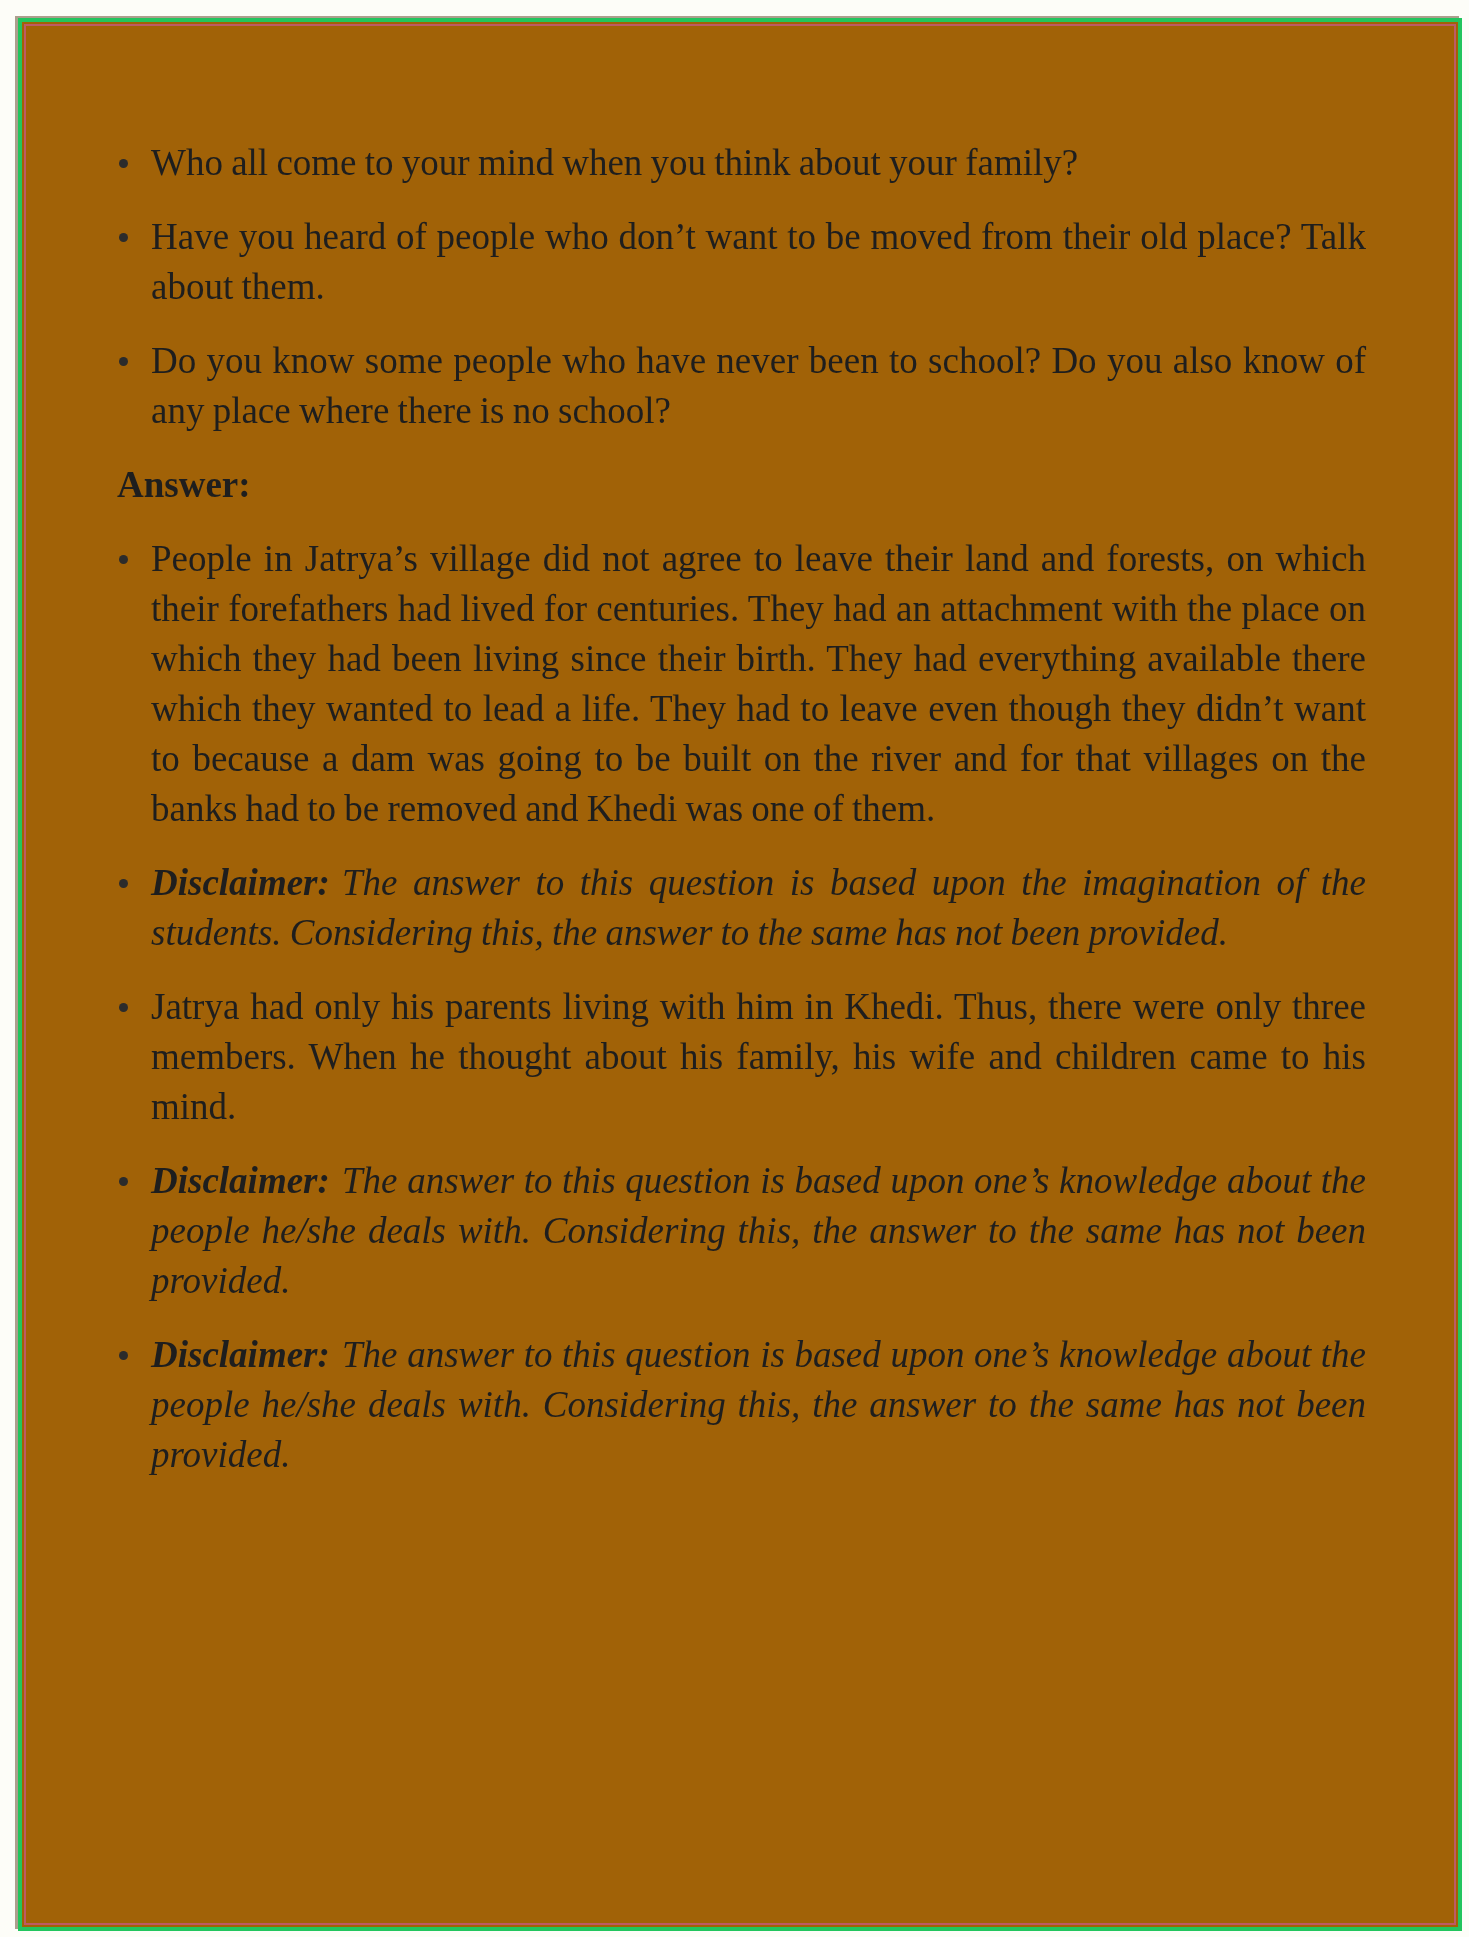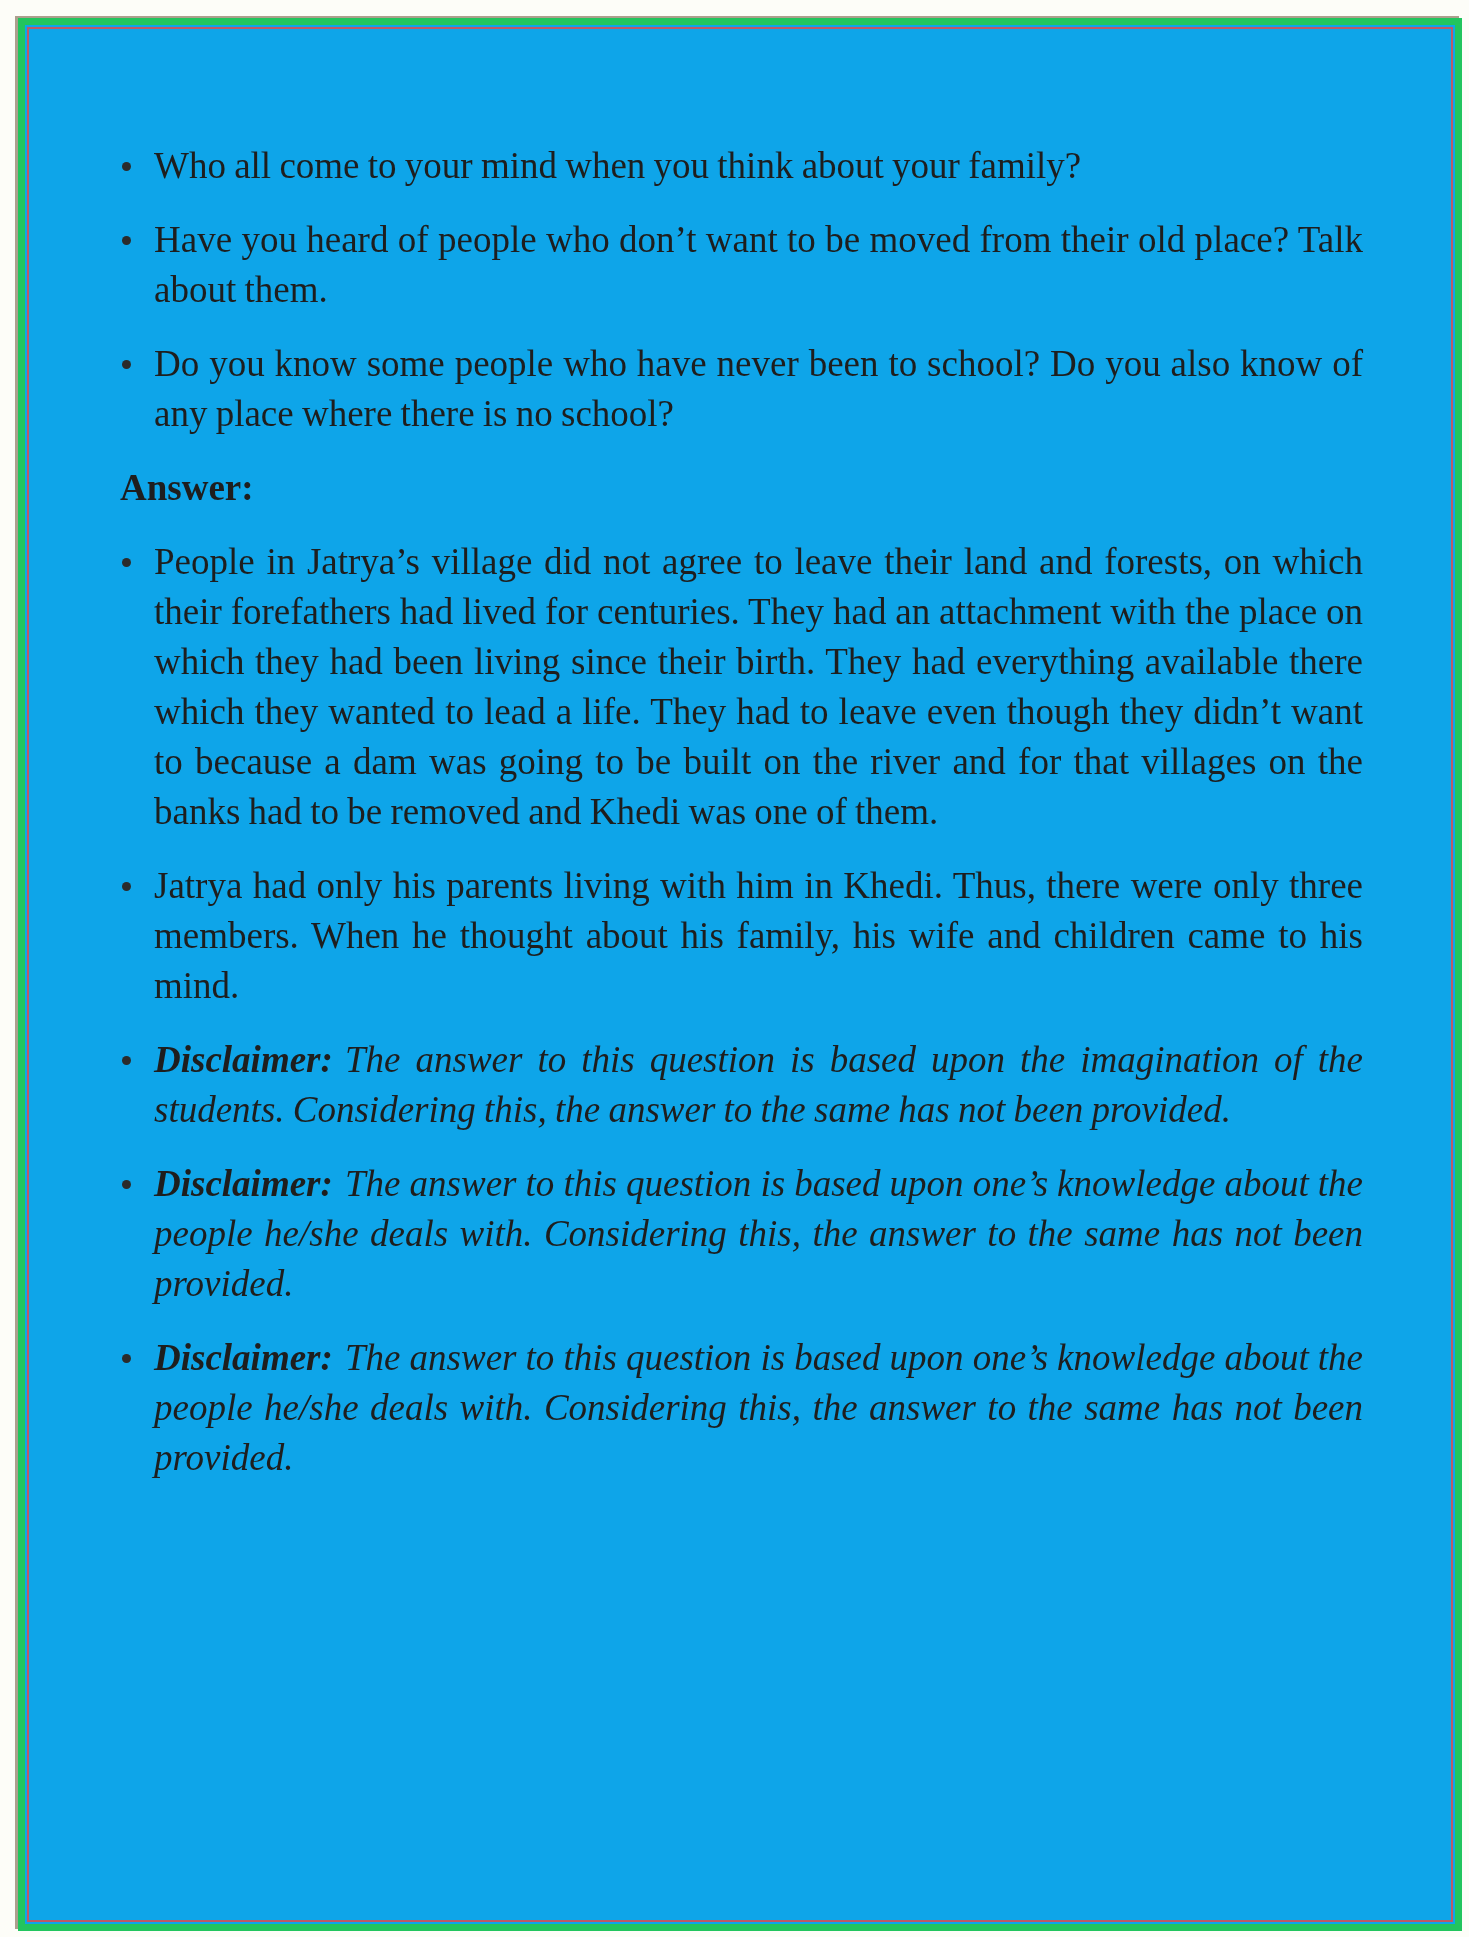--- a/index.html
+++ b/index.html
@@ -16,23 +16,23 @@
     color: #1e1e1e;
     overflow: hidden;
   }
   
   .frame {
     position: absolute;
     top: 18px;
     left: 18px;
     right: 7px;
     bottom: 6px;
-    border: 7px solid #22c55e;
+    border: 4px solid #22c55e;
     box-shadow: -3px -2px 0 0 #ad9f8d;
-    background: #0ea5e9;
+    background: #a16207;
   }
   .frame-inner {
     position: absolute;
     inset: 2px;
     border: 2px solid #bd5a65;
   }
   .content {
     position: absolute;
     inset: 0;
     padding: 112px 88px 0 91px;
@@ -100,25 +100,25 @@
 
       <p class="answer-heading">Answer:</p>
 
       <ul class="doc-list">
         <li>
           <span class="bullet"></span>
           <span>People in Jatrya’s village did not agree to leave their land and forests, on which their forefathers had lived for centuries. They had an attachment with the place on which they had been living since their birth. They had everything available there which they wanted to lead a life. They had to leave even though they didn’t want to because a dam was going to be built on the river and for that villages on the banks had to be removed and Khedi was one of them.</span>
         </li>
         <li>
           <span class="bullet"></span>
-          <span>Jatrya had only his parents living with him in Khedi. Thus, there were only three members. When he thought about his family, his wife and children came to his mind.</span>
+          <span class="disclaimer-label">Disclaimer:</span><span class="disclaimer-text">The answer to this question is based upon the imagination of the students. Considering this, the answer to the same has not been provided.</span>
         </li>
         <li>
           <span class="bullet"></span>
-          <span class="disclaimer-label">Disclaimer:</span><span class="disclaimer-text">The answer to this question is based upon the imagination of the students. Considering this, the answer to the same has not been provided.</span>
+          <span>Jatrya had only his parents living with him in Khedi. Thus, there were only three members. When he thought about his family, his wife and children came to his mind.</span>
         </li>
         <li>
           <span class="bullet"></span>
           <span class="disclaimer-label">Disclaimer:</span><span class="disclaimer-text">The answer to this question is based upon one’s knowledge about the people he/she deals with. Considering this, the answer to the same has not been provided.</span>
         </li>
         <li>
           <span class="bullet"></span>
           <span class="disclaimer-label">Disclaimer:</span><span class="disclaimer-text">The answer to this question is based upon one’s knowledge about the people he/she deals with. Considering this, the answer to the same has not been provided.</span>
         </li>
       </ul>

